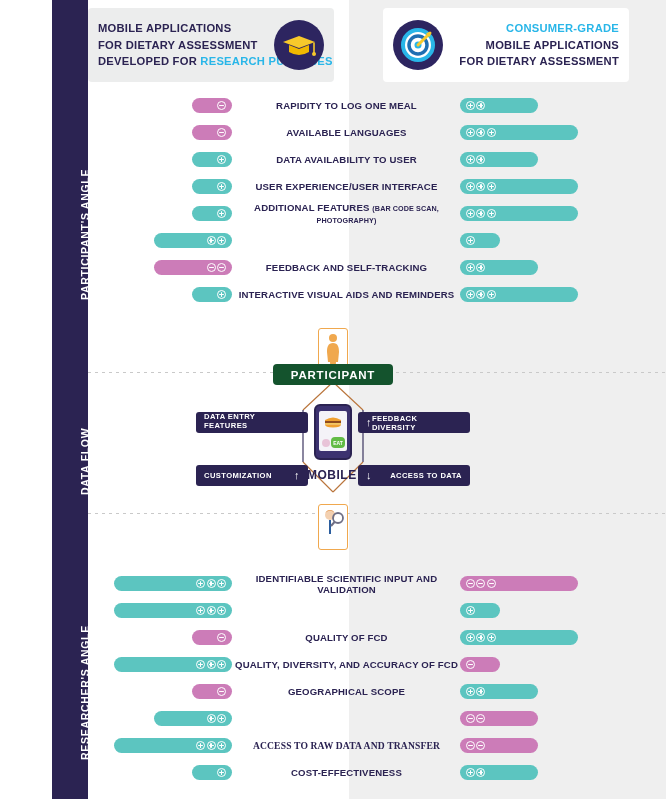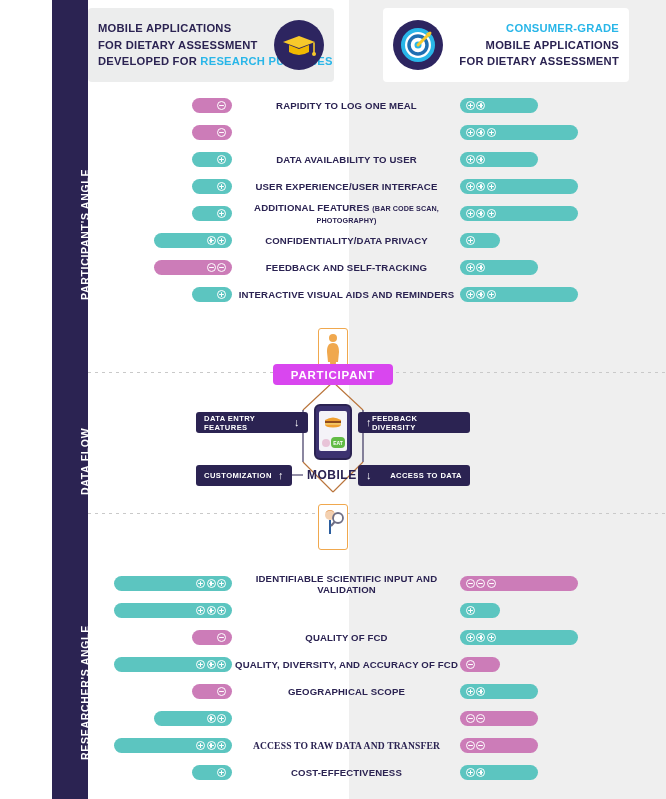--- a/index.html
+++ b/index.html
@@ -71,21 +71,21 @@
   
   .dashline { position:absolute; left:88px; width:578px; height:1px;
     background: repeating-linear-gradient(to right,#c9c9c9 0 3px,transparent 3px 7px); }
 
   .icon-box {
     position:absolute; width:30px; height:46px; background:#ffffff;
     border:1.6px solid #f0a84e; border-radius:3px;
     display:flex; align-items:center; justify-content:center;
   }
   .pill-orange {
-    position:absolute; height:21px; background:#d946ef; border-radius:4px;
+    position:absolute; height:21px; background:#14532d; border-radius:4px;
     display:flex; align-items:center; justify-content:center;
     color:#ffffff; font-weight:bold; font-size:11.5px; letter-spacing:.8px;
   }
   .navy-box {
     position:absolute; height:21px; background:#2b2352; border-radius:3px;
     display:flex; align-items:center; color:#ffffff;
     font-weight:bold; font-size:7.6px; letter-spacing:.4px;
     padding:0 8px; justify-content:space-between;
   }
   .navy-box .arr { font-size:11px; line-height:1; }
@@ -164,20 +164,23 @@
         </div>
         <div class="bar right pos" style="left:460px; width:78px;">
           <span class="sym plus"></span>
           <span class="sym plus"></span>
         </div>
       </div>
       <div class="row" style="top: 27px;">
         <div class="bar left neg" style="left:192px; width:40px;">
           <span class="sym minus"></span>
         </div>
+        <div class="label">
+          <span>AVAILABLE LANGUAGES</span>
+        </div>
         <div class="bar right pos" style="left:460px; width:118px;">
           <span class="sym plus"></span>
           <span class="sym plus"></span>
           <span class="sym plus"></span>
         </div>
       </div>
       <div class="row" style="top: 54px;">
         <div class="bar left pos" style="left:192px; width:40px;">
           <span class="sym plus"></span>
         </div>
@@ -212,23 +215,20 @@
         <div class="bar right pos" style="left:460px; width:118px;">
           <span class="sym plus"></span>
           <span class="sym plus"></span>
           <span class="sym plus"></span>
         </div>
       </div>
       <div class="row" style="top: 135px;">
         <div class="bar left pos" style="left:154px; width:78px;">
           <span class="sym plus"></span>
           <span class="sym plus"></span>
-        </div>
-        <div class="label">
-          <span>CONFIDENTIALITY/DATA PRIVACY</span>
         </div>
         <div class="bar right pos" style="left:460px; width:40px;">
           <span class="sym plus"></span>
         </div>
       </div>
       <div class="row" style="top: 162px;">
         <div class="bar left neg" style="left:154px; width:78px;">
           <span class="sym minus"></span>
           <span class="sym minus"></span>
         </div>
@@ -297,29 +297,29 @@
     <svg width="24" height="40" viewBox="0 0 24 40" aria-hidden="true">
       <circle cx="9" cy="8" r="5" fill="#f3d0b0"></circle>
       <path d="M4 6 Q9 1 14 6 Q12 3 9 3 Q6 3 4 6 Z" fill="#e08a3c"></path>
       <path d="M9 13 C4 13 3 18 3 24 L3 38 L15 38 L15 24 C15 18 14 13 9 13 Z" fill="#ffffff"></path>
       <path d="M9 13 L9 27" stroke="#2b5d9e" stroke-width="2"></path>
       <circle cx="17" cy="11" r="5" fill="none" stroke="#6f6f85" stroke-width="1.8"></circle>
       <line x1="13.5" y1="15" x2="10" y2="19" stroke="#6f6f85" stroke-width="2"></line>
     </svg>
   </div>
 
-  <div class="navy-box" style="left:196px; top:412px; width:112px;">
+  <div class="navy-box" style="left:196px; top:412px; width:112px;flex-direction:column;">
     <span>DATA ENTRY FEATURES</span>
     <span class="arr">↓</span>
   </div>
   <div class="navy-box" style="left:358px; top:412px; width:112px;">
     <span class="arr">↑</span>
     <span>FEEDBACK DIVERSITY</span>
   </div>
-  <div class="navy-box" style="left:196px; top:465px; width:96px;">
+  <div class="navy-box" style="left:196px; top:465px; width:112px;">
     <span>CUSTOMIZATION</span>
     <span class="arr">↑</span>
   </div>
   <div class="navy-box" style="left:358px; top:465px; width:112px;">
     <span class="arr">↓</span>
     <span>ACCESS TO DATA</span>
   </div>
 
   <div class="rowgrid" id="researcher-rows" style="top:570px;">
       <div class="row" style="top: 0px;">

